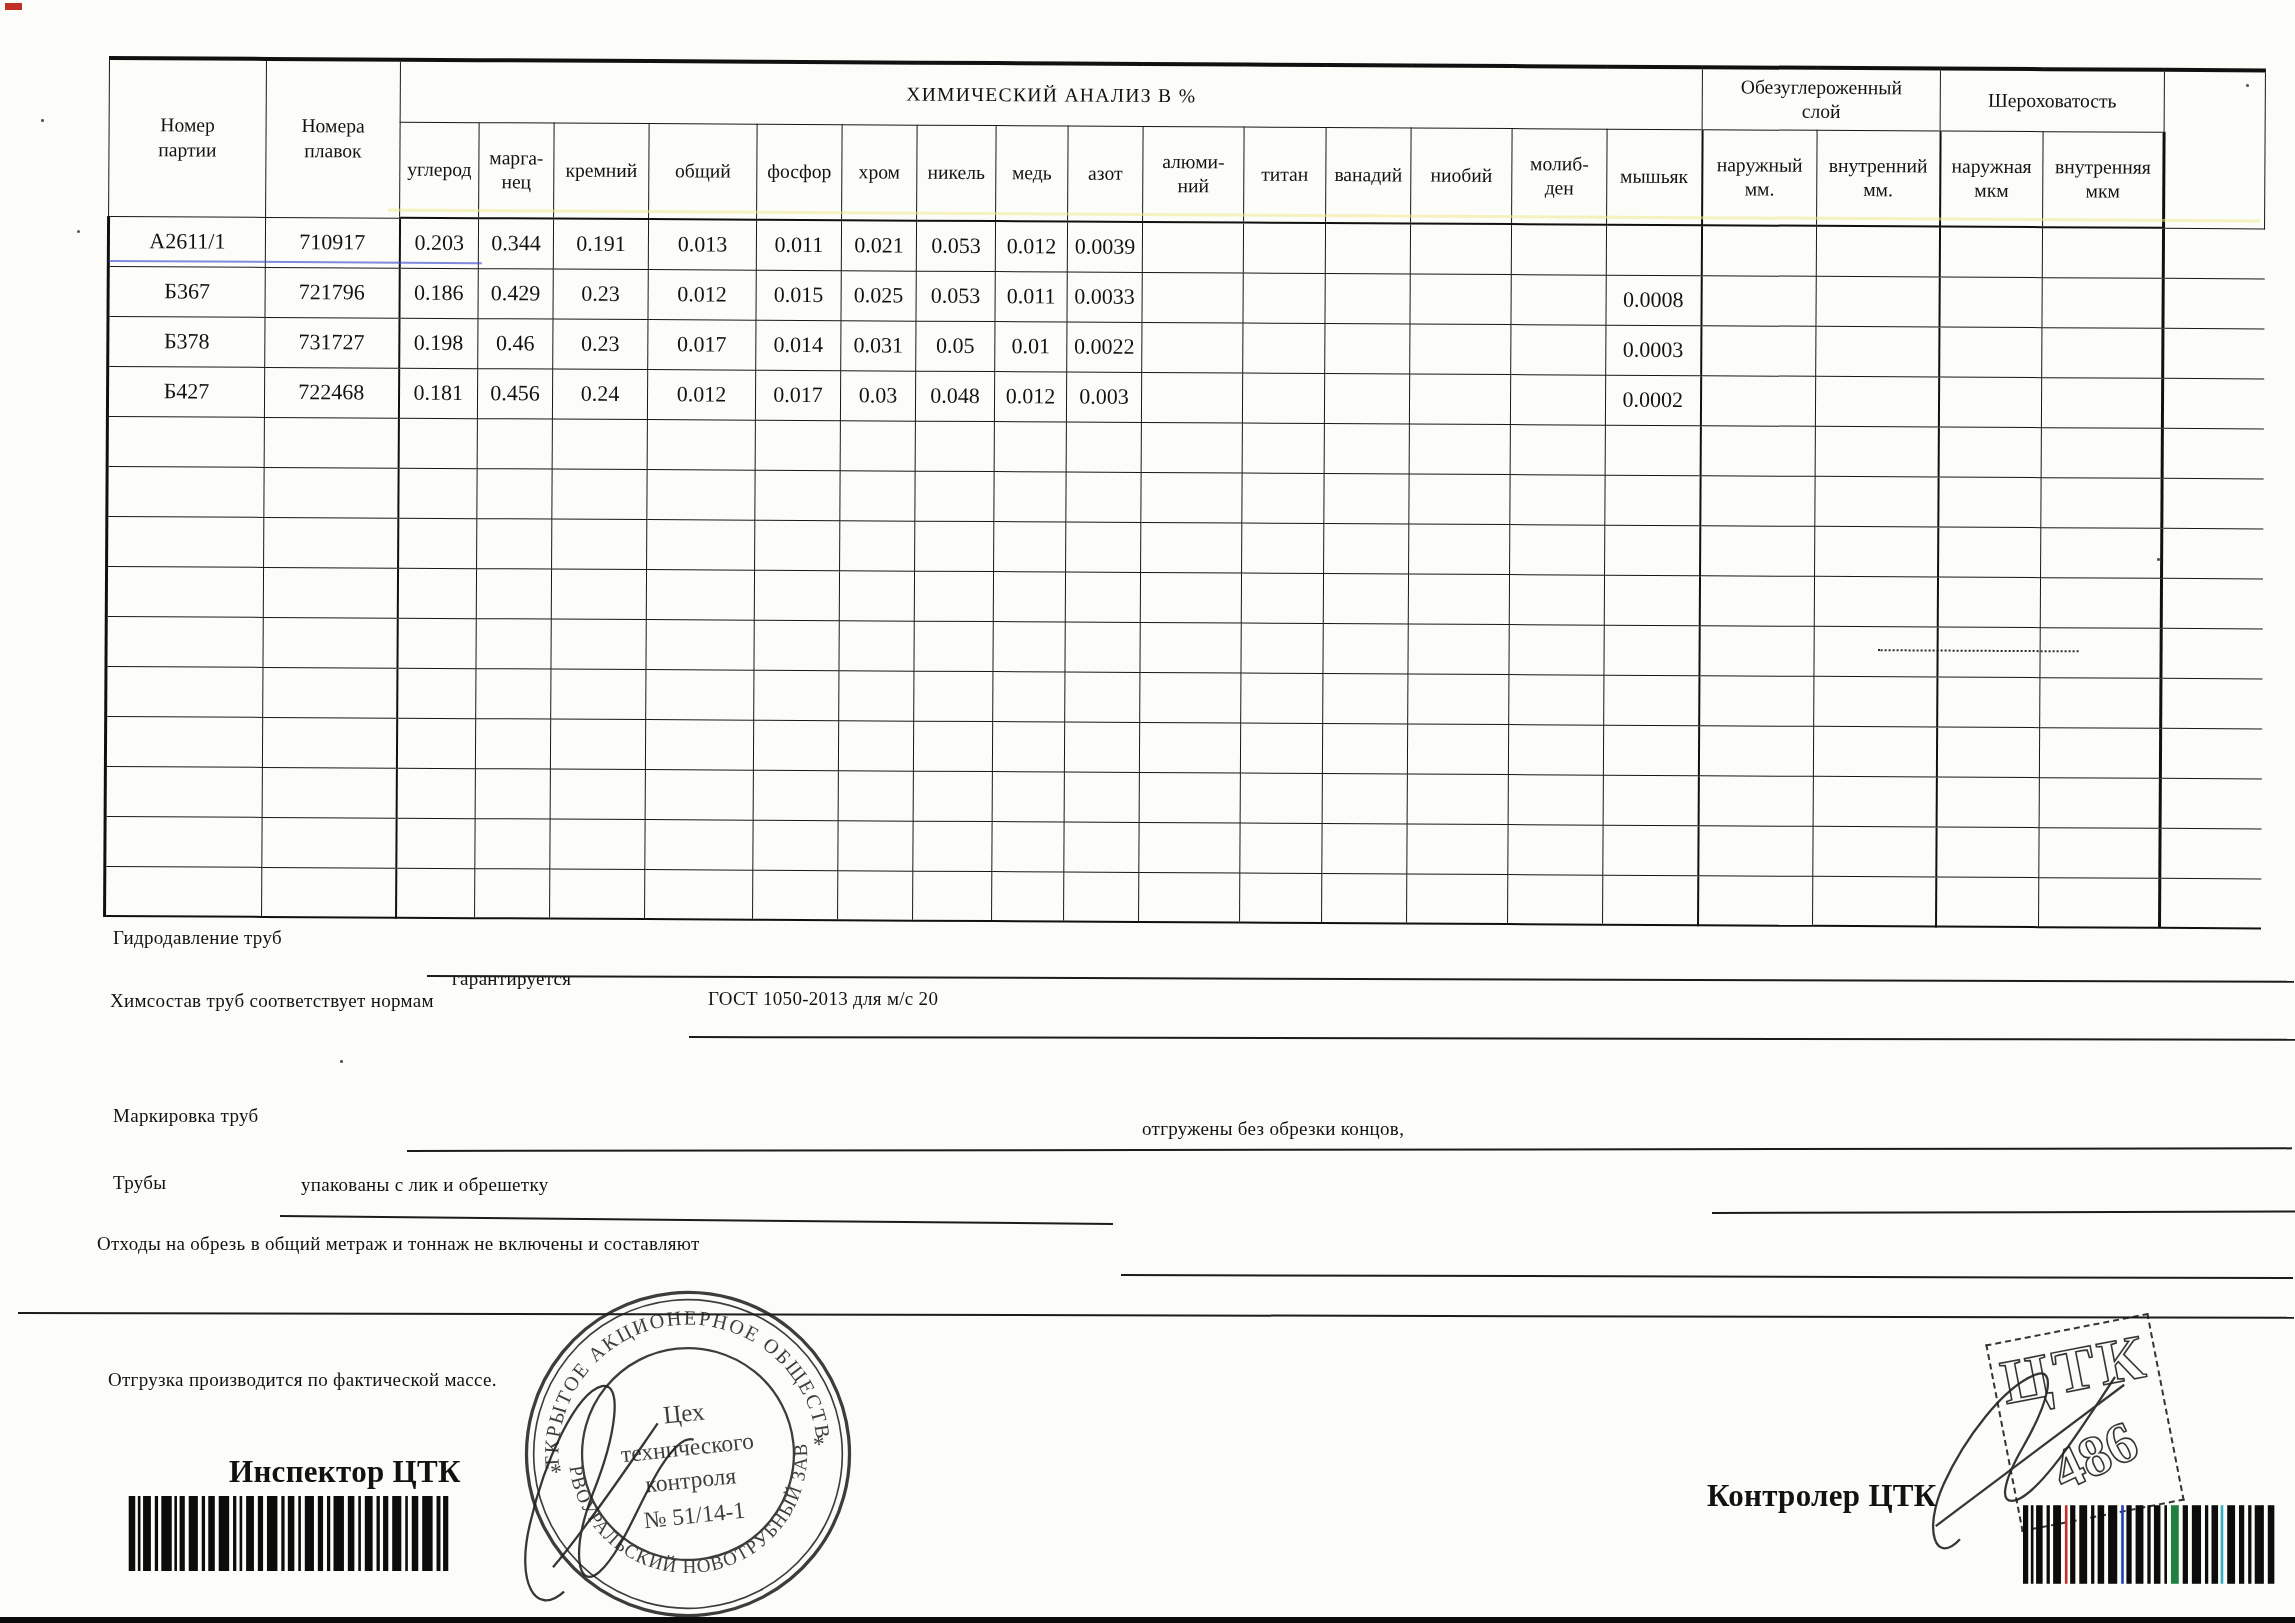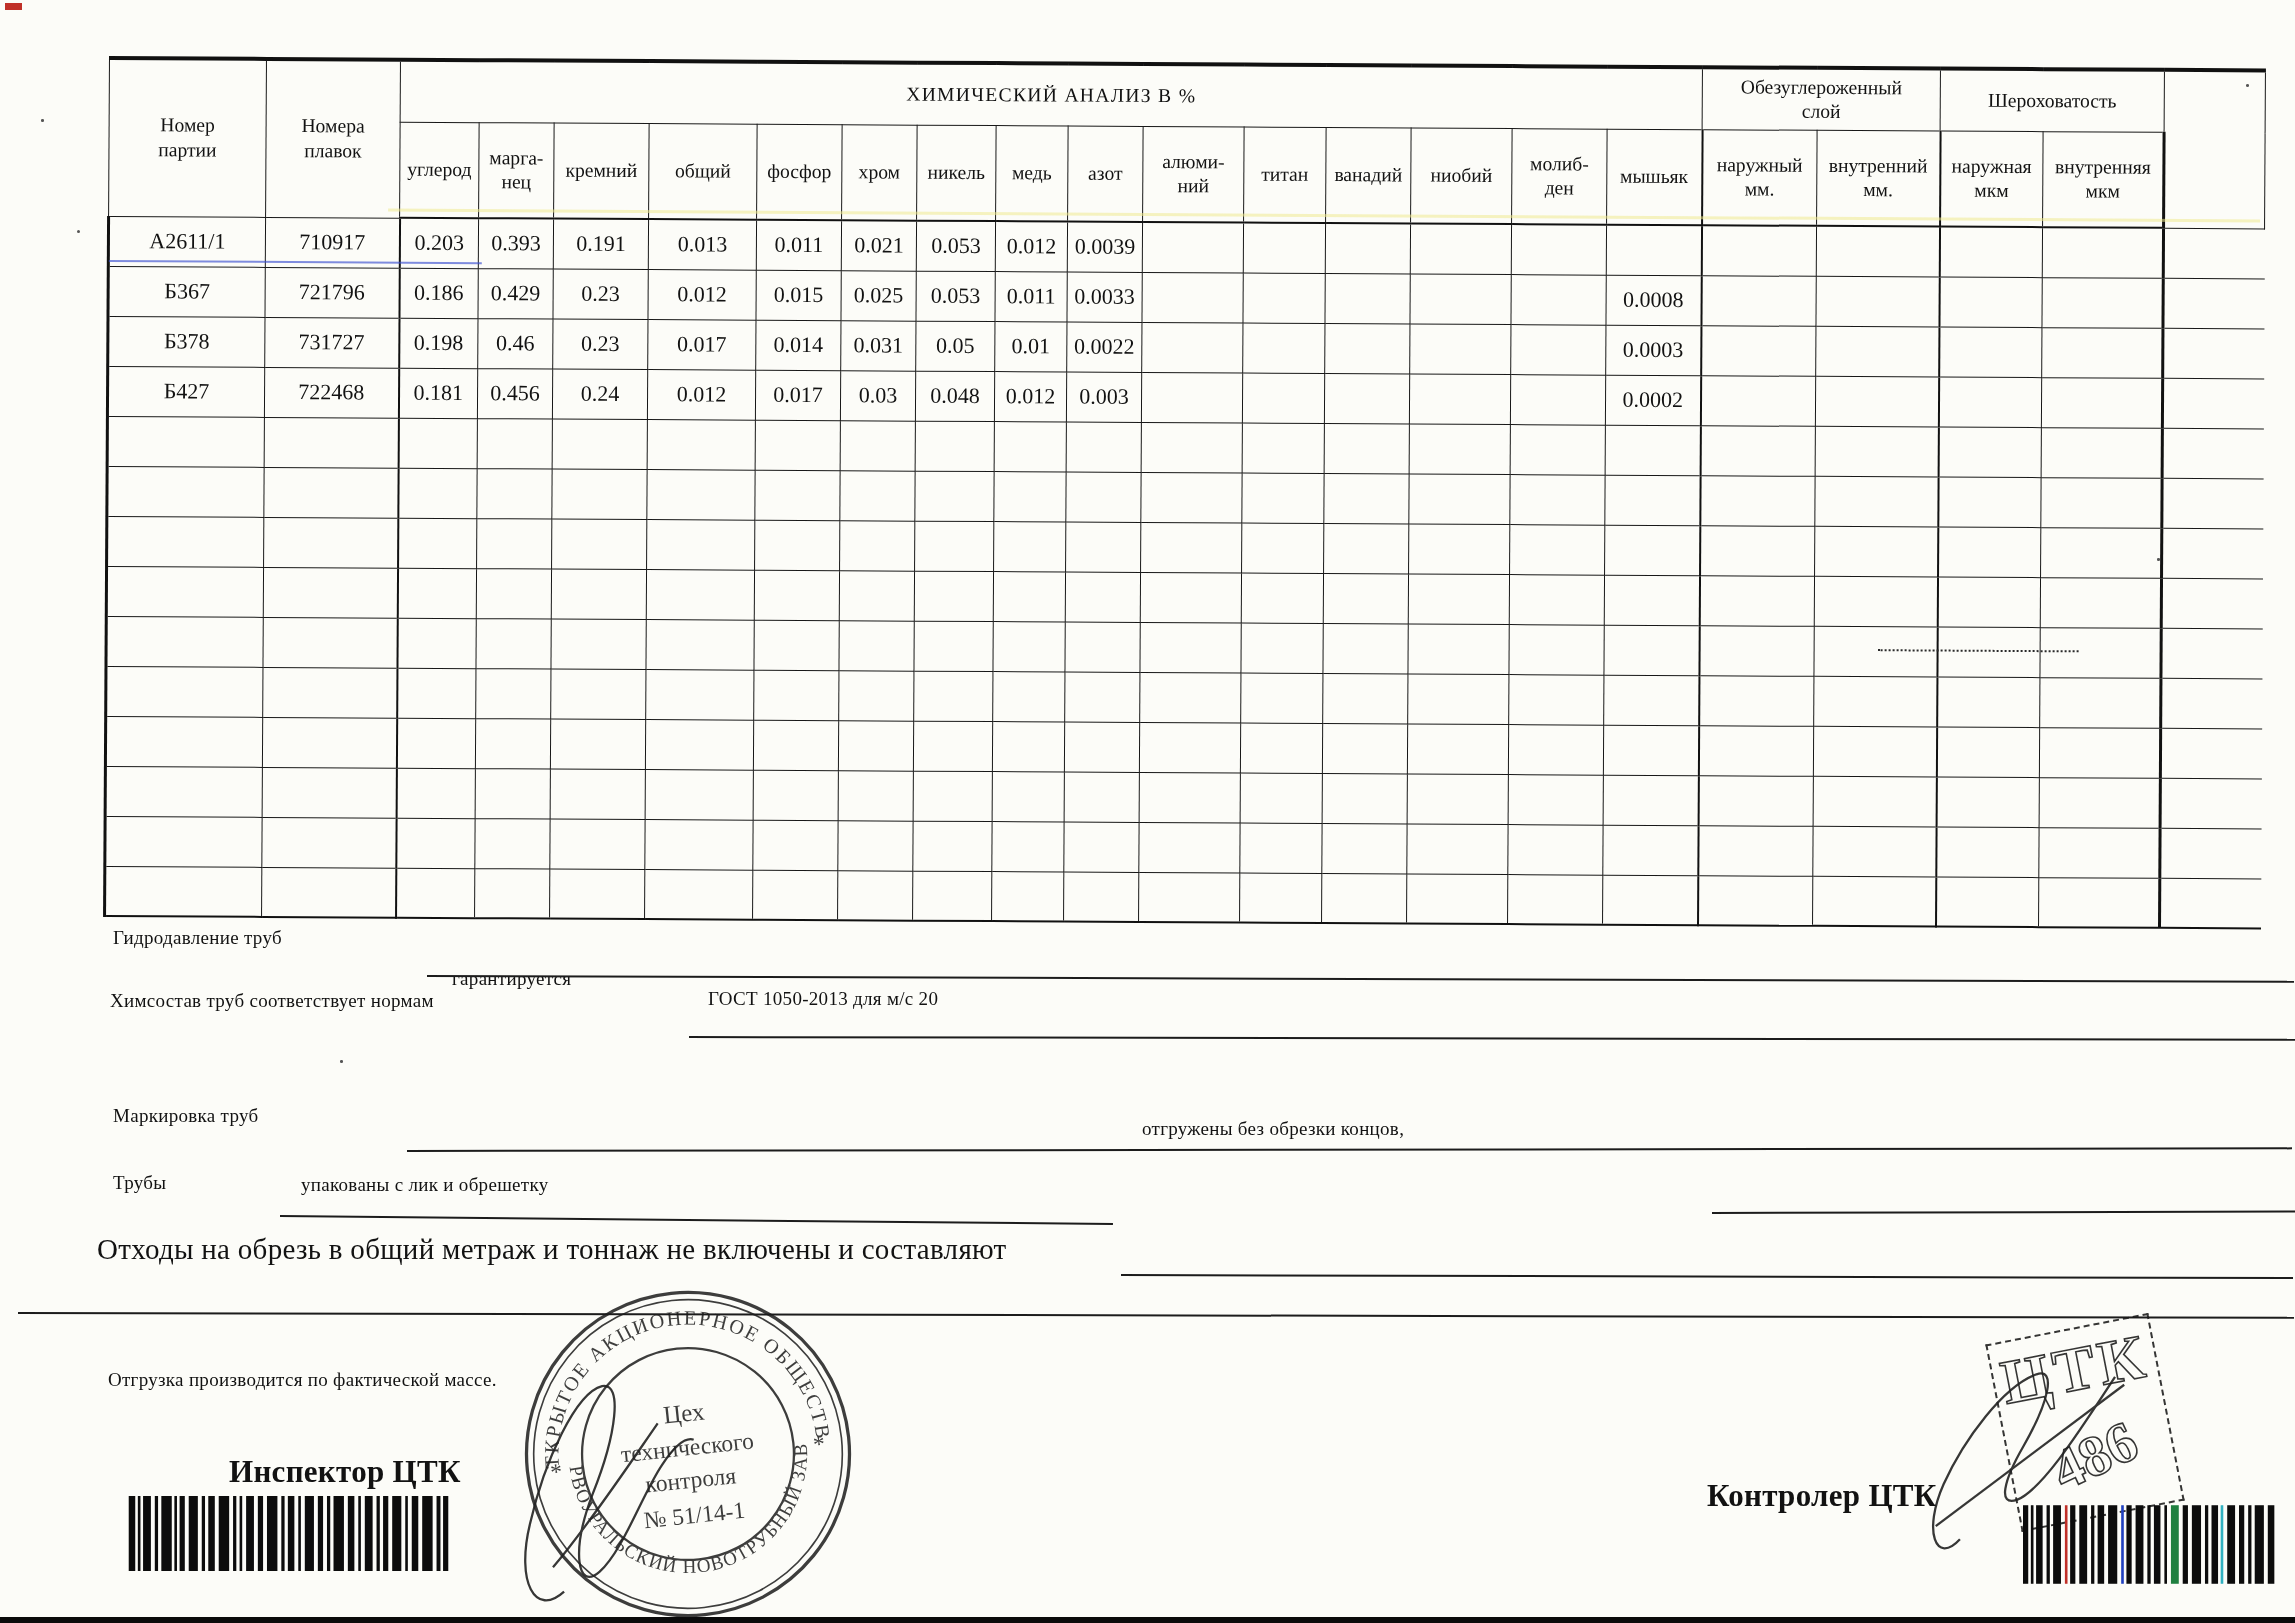--- a/index.html
+++ b/index.html
@@ -32,21 +32,21 @@
   tbody td:nth-child(19){border-right:2.6px solid #111}
   tbody td:nth-child(21){border-right:3.3px solid #111}
   tbody td:nth-child(22){border-right:none}
   tbody tr:last-child td{border-bottom:2.6px solid #111}
   
   .art{position:absolute}
   .blue-line{left:2px;top:204px;width:373px;height:2px;background:#3a4fd0;opacity:.65}
   .yellow-line{left:281px;top:151px;width:1872px;height:2.6px;background:#efe98f;opacity:.55}
   .dot-line{left:1773px;top:583px;width:201px;border-top:2px dotted #2a2a2a;height:0}
   
-  .lbl{position:absolute;font-size:29px;letter-spacing:0.3px;white-space:nowrap}
+  .lbl{position:absolute;font-size:19px;letter-spacing:0.3px;white-space:nowrap}
   .big{font-size:19px}
   .sig-lbl{font-weight:bold;font-size:31px}
   .rule{position:absolute;height:2px;background:#1c1c1c;transform-origin:left center}
   .speck{position:absolute;background:#555;border-radius:50%}
   .red-speck{position:absolute;left:5.2px;top:2.6px;width:17px;height:7.9px;background:#c03028}
   .bottom-bar{position:absolute;left:0;top:1617px;width:2295px;height:6.5px;background:#0a0a0a}
   
   .round-stamp{position:absolute;left:518px;top:1284px;opacity:.85}
   .ctk-stamp{position:absolute;left:2002px;top:1327px;width:162px;height:187px;
       border:2px dashed #1a1a1a;transform:rotate(-11deg);opacity:.88}
@@ -129,21 +129,21 @@
 мкм</th>
         <th>внутренняя
 мкм</th>
       </tr>
     </thead>
     <tbody>
       <tr>
         <td>А2611/1</td>
           <td>710917</td>
         <td>0.203</td>
-          <td>0.393</td>
+          <td>0.344</td>
           <td>0.191</td>
         <td>0.013</td>
           <td>0.011</td>
           <td>0.021</td>
         <td>0.053</td>
           <td>0.012</td>
           <td>0.0039</td>
         <td></td>
           <td></td>
           <td></td>

